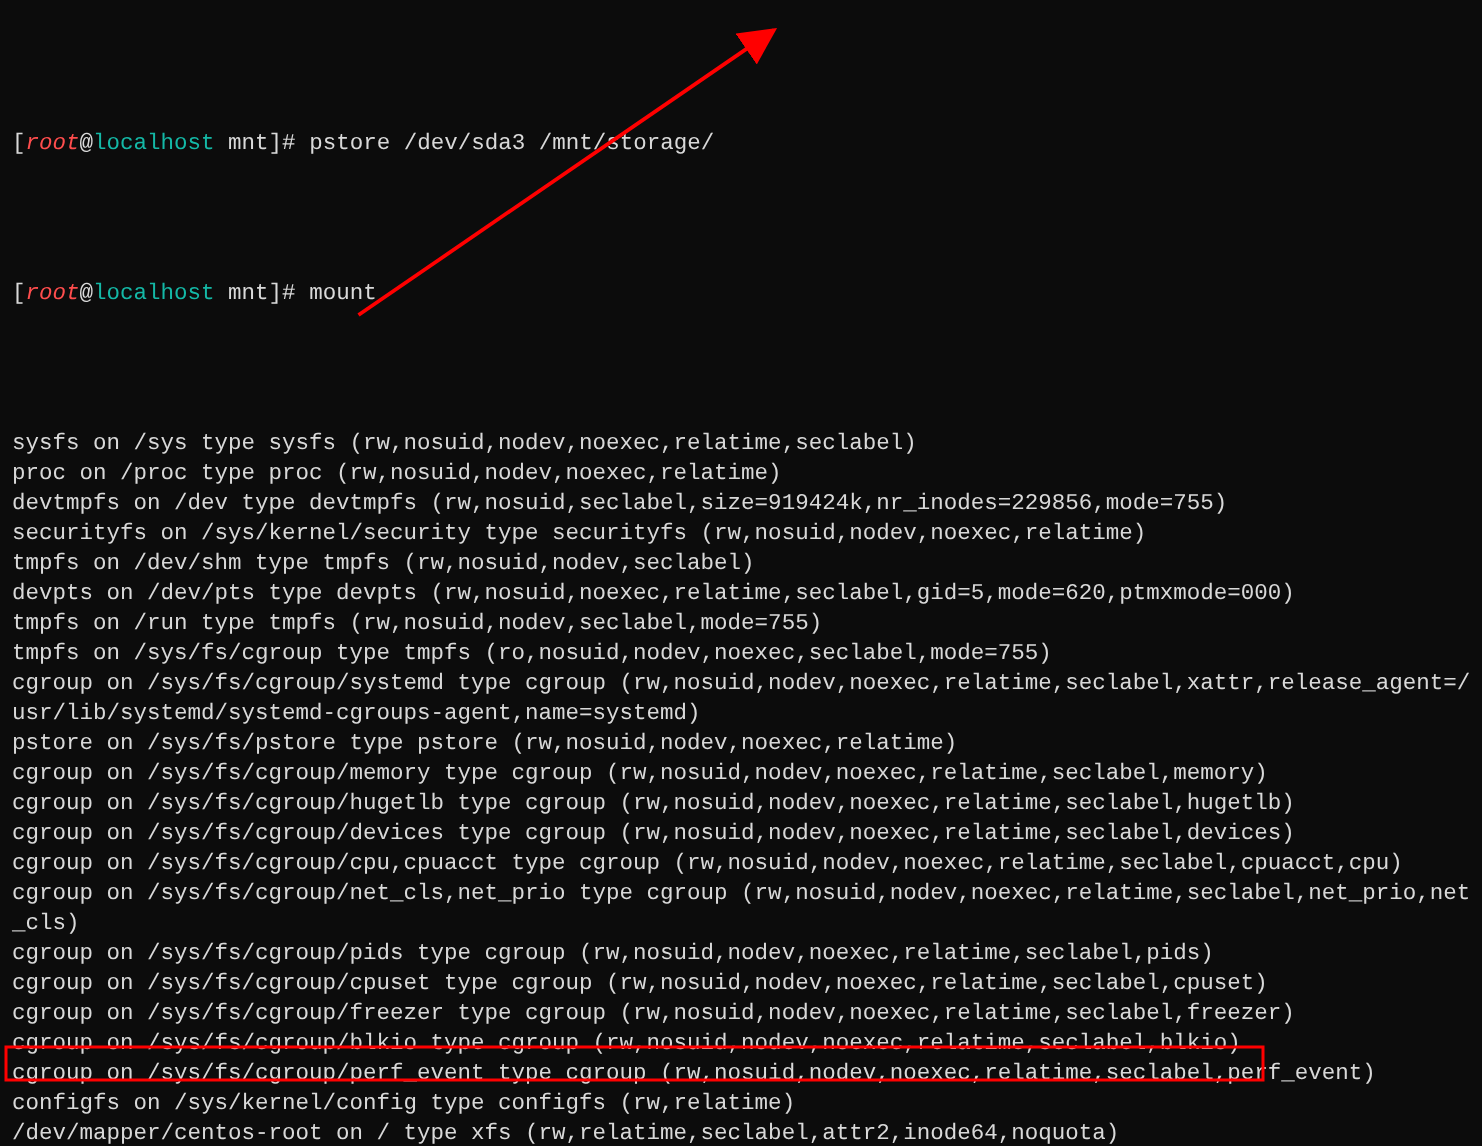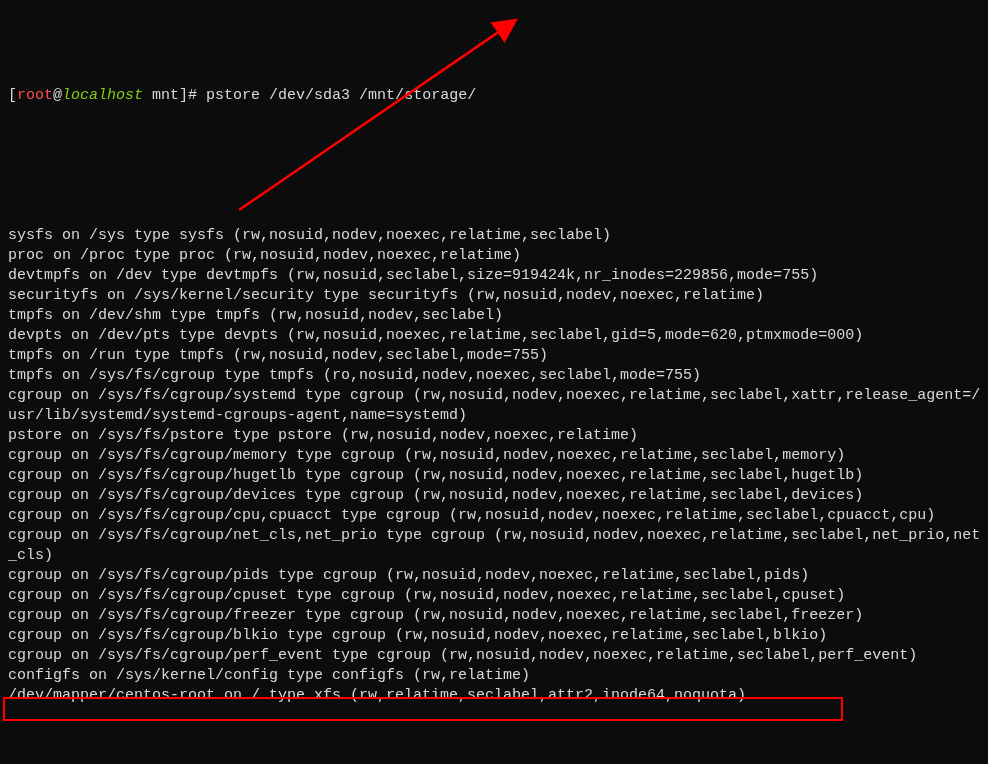--- a/index.html
+++ b/index.html
@@ -16,42 +16,43 @@
     position: relative;
   }
   .terminal {
     position: relative;
     padding: 6px 8px;
     white-space: pre;
     width: 988px;
     box-sizing: border-box;
   }
   .line { white-space: pre; }
-  .user { color: #ff4d4d; }
-  .host { color: #84cc16; font-style: italic; }
+  .user { color: #ff4d4d; font-style: italic; }
+  .host { color: #14b8a6; }
   .txt { color: #d9d9d9; }
   .highlight-box {
     position: absolute;
     border: 2px solid #ff0000;
     pointer-events: none;
   }
   svg.arrow {
     position: absolute;
     pointer-events: none;
   }
 </style>
 </head>
 <body>
 
 <div class="terminal">
 
   
   <div class="line"><span class="txt">[</span><span class="user">root</span><span class="txt">@</span><span class="host">localhost</span><span class="txt"> mnt</span><span class="txt">]# </span><span class="txt">pstore /dev/sda3 /mnt/storage/</span></div>
 
   
+  <div class="line"><span class="txt">[</span><span class="user">root</span><span class="txt">@</span><span class="host">localhost</span><span class="txt"> mnt</span><span class="txt">]# </span><span class="txt">mount</span></div>
 
   
   <div id="output-lines"><div class="line txt">sysfs on /sys type sysfs (rw,nosuid,nodev,noexec,relatime,seclabel)</div><div class="line txt">proc on /proc type proc (rw,nosuid,nodev,noexec,relatime)</div><div class="line txt">devtmpfs on /dev type devtmpfs (rw,nosuid,seclabel,size=919424k,nr_inodes=229856,mode=755)</div><div class="line txt">securityfs on /sys/kernel/security type securityfs (rw,nosuid,nodev,noexec,relatime)</div><div class="line txt">tmpfs on /dev/shm type tmpfs (rw,nosuid,nodev,seclabel)</div><div class="line txt">devpts on /dev/pts type devpts (rw,nosuid,noexec,relatime,seclabel,gid=5,mode=620,ptmxmode=000)</div><div class="line txt">tmpfs on /run type tmpfs (rw,nosuid,nodev,seclabel,mode=755)</div><div class="line txt">tmpfs on /sys/fs/cgroup type tmpfs (ro,nosuid,nodev,noexec,seclabel,mode=755)</div><div class="line txt">cgroup on /sys/fs/cgroup/systemd type cgroup (rw,nosuid,nodev,noexec,relatime,seclabel,xattr,release_agent=/</div><div class="line txt">usr/lib/systemd/systemd-cgroups-agent,name=systemd)</div><div class="line txt">pstore on /sys/fs/pstore type pstore (rw,nosuid,nodev,noexec,relatime)</div><div class="line txt">cgroup on /sys/fs/cgroup/memory type cgroup (rw,nosuid,nodev,noexec,relatime,seclabel,memory)</div><div class="line txt">cgroup on /sys/fs/cgroup/hugetlb type cgroup (rw,nosuid,nodev,noexec,relatime,seclabel,hugetlb)</div><div class="line txt">cgroup on /sys/fs/cgroup/devices type cgroup (rw,nosuid,nodev,noexec,relatime,seclabel,devices)</div><div class="line txt">cgroup on /sys/fs/cgroup/cpu,cpuacct type cgroup (rw,nosuid,nodev,noexec,relatime,seclabel,cpuacct,cpu)</div><div class="line txt">cgroup on /sys/fs/cgroup/net_cls,net_prio type cgroup (rw,nosuid,nodev,noexec,relatime,seclabel,net_prio,net</div><div class="line txt">_cls)</div><div class="line txt">cgroup on /sys/fs/cgroup/pids type cgroup (rw,nosuid,nodev,noexec,relatime,seclabel,pids)</div><div class="line txt">cgroup on /sys/fs/cgroup/cpuset type cgroup (rw,nosuid,nodev,noexec,relatime,seclabel,cpuset)</div><div class="line txt">cgroup on /sys/fs/cgroup/freezer type cgroup (rw,nosuid,nodev,noexec,relatime,seclabel,freezer)</div><div class="line txt">cgroup on /sys/fs/cgroup/blkio type cgroup (rw,nosuid,nodev,noexec,relatime,seclabel,blkio)</div><div class="line txt">cgroup on /sys/fs/cgroup/perf_event type cgroup (rw,nosuid,nodev,noexec,relatime,seclabel,perf_event)</div><div class="line txt">configfs on /sys/kernel/config type configfs (rw,relatime)</div><div class="line txt">/dev/mapper/centos-root on / type xfs (rw,relatime,seclabel,attr2,inode64,noquota)</div></div>
 
   
   
 
 </div>
 
 <div class="highlight-box" style="left:3px; top:697px; width:836px; height:20px;"></div>

